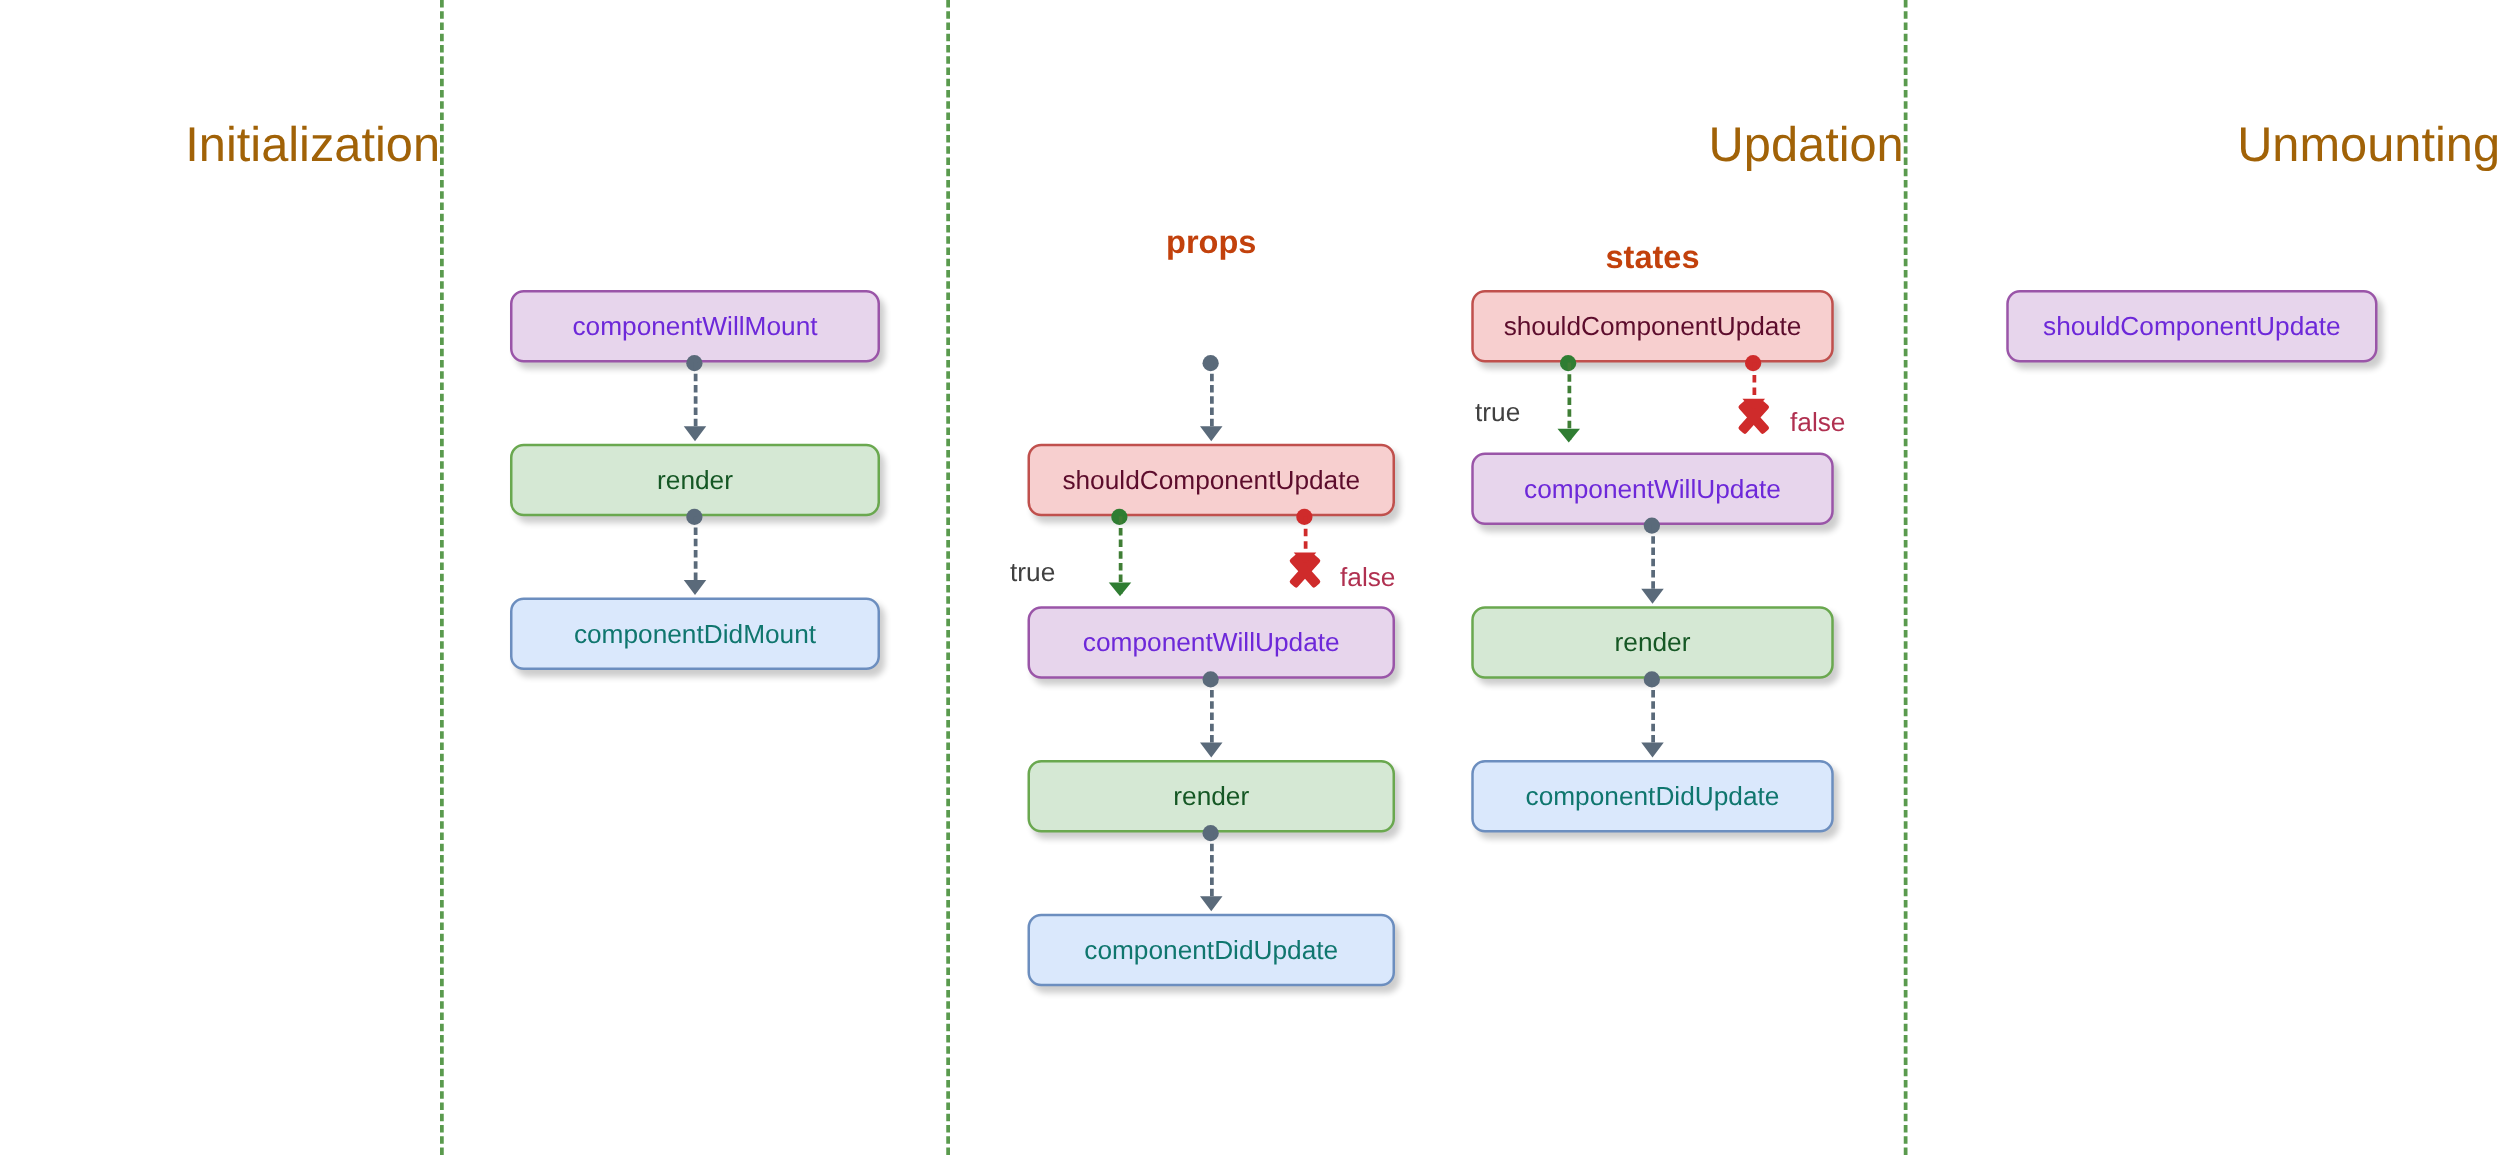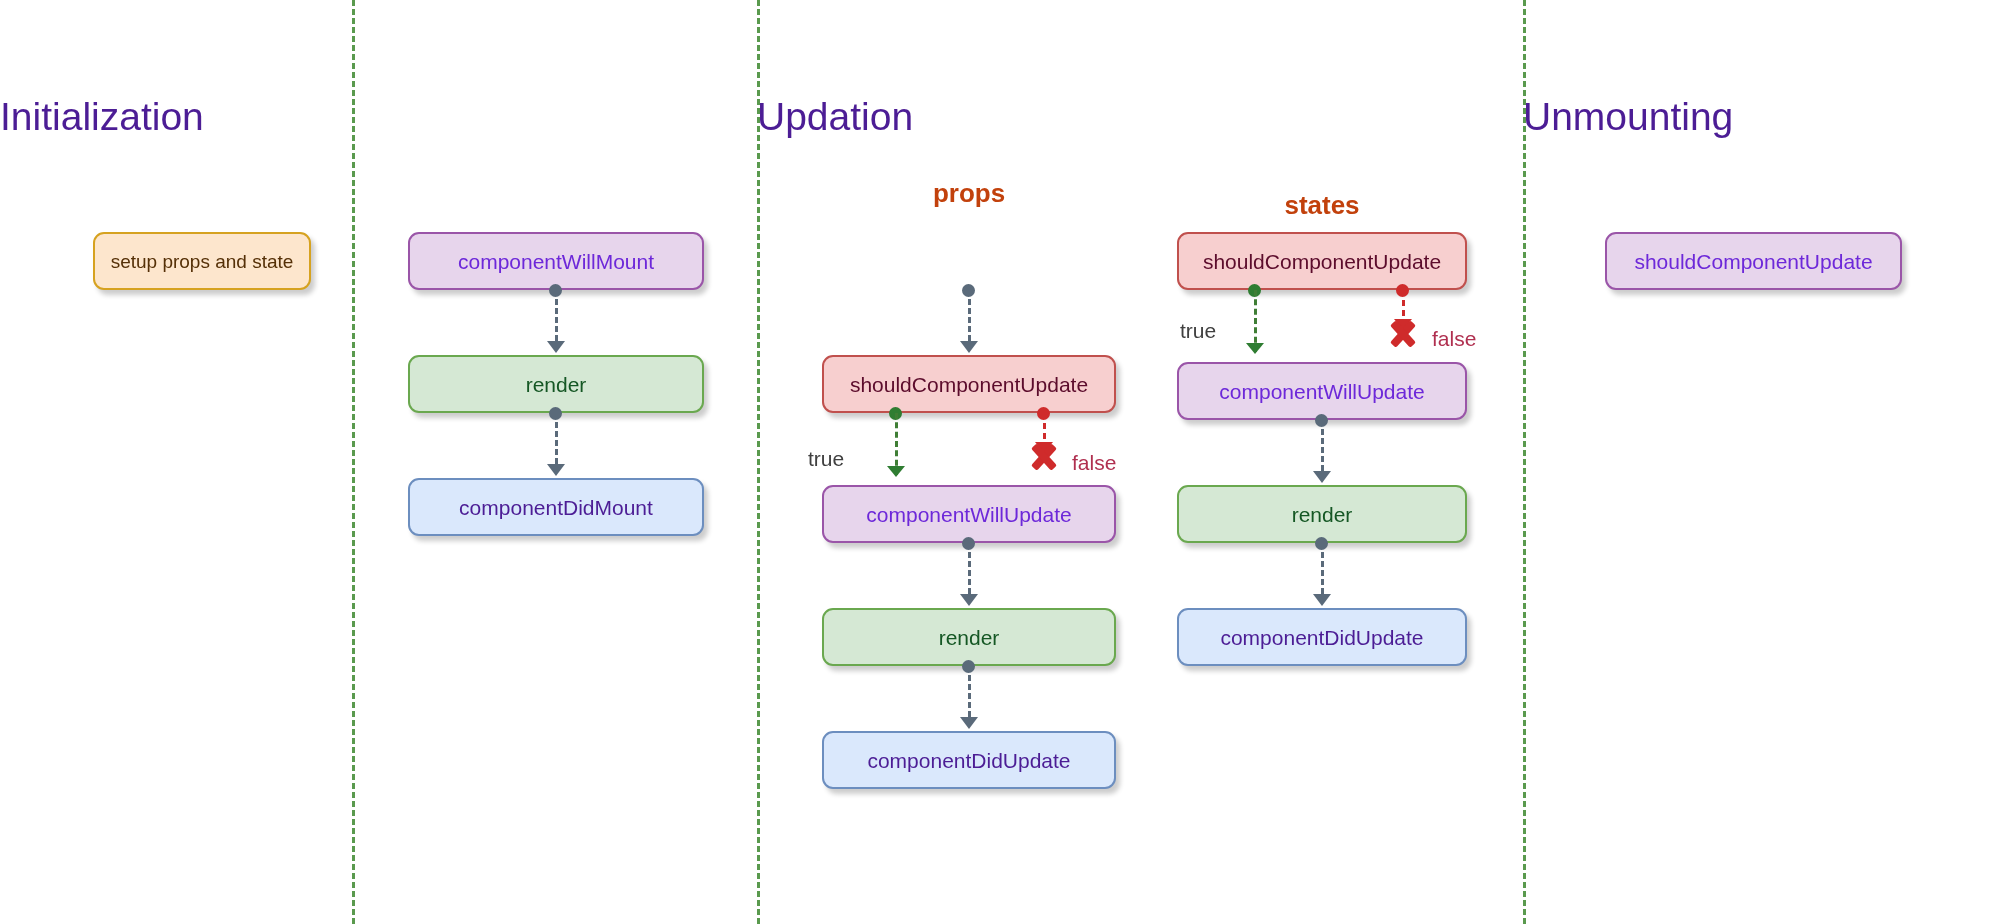--- a/index.html
+++ b/index.html
@@ -24,24 +24,24 @@
     position: absolute;
     top: 0;
     width: 0;
     height: 924px;
     border-left: 3px dashed #5a9a4e;
   }
 
   
   .section-title {
     position: absolute;
-    text-align: left;
+    text-align: right;
     font-size: 39px;
     font-weight: 400;
-    color: #4c1d95;
+    color: #a16207;
     line-height: 1;
     white-space: nowrap;
   }
   
   .sub-title {
     position: absolute;
     text-align: center;
     font-size: 26px;
     font-weight: 700;
     color: #c2410c;
@@ -62,21 +62,21 @@
     font-size: 21px;
     line-height: 1;
     text-align: center;
     box-shadow: 4px 5px 5px rgba(0,0,0,0.20);
     white-space: nowrap;
   }
   .node.small { font-size: 19px; }
 
   .node.purple { background:#e7d5ec; border-color:#9a55a8; color:#6d28d9; }
   .node.green  { background:#d5e8d4; border-color:#6aa84f; color:#155724; }
-  .node.blue   { background:#dae8fc; border-color:#6c8ebf; color:#4c1d95; }
+  .node.blue   { background:#dae8fc; border-color:#6c8ebf; color:#0f766e; }
   .node.orange { background:#fde6cd; border-color:#d6a220; color:#553007; }
   .node.red    { background:#f7cfcf; border-color:#c0504d; color:#5c0c2c; }
   .node.cyan   { background:#b1e6f7; border-color:#3a9aa8; color:#22506a; }
 
   
   .conn {
     position: absolute;
     width: 0;
     border-left-width: 3px;
     border-left-style: dashed;
@@ -142,21 +142,20 @@
   <div class="divider" style="left:757px;"></div>
   <div class="divider" style="left:1523px;"></div>
 
   <div class="section-title" style="left:0px;    top:97px; width:352px;">Initialization</div>
   <div class="section-title" style="left:757px;  top:97px; width:766px;">Updation</div>
   <div class="section-title" style="left:1523px; top:97px; width:477px;">Unmounting</div>
 
   <div class="sub-title" style="left:822px;  top:180px; width:294px;">props</div>
   <div class="sub-title" style="left:1177px; top:192px; width:290px;">states</div>
 
-  <div class="node orange small" style="left:93px; top:232px; width:218px; height:58px;">setup props and state</div>
 
   <div class="node purple" style="left:408px; top:232px; width:296px; height:58px;">componentWillMount</div>
   <div class="dot gray" style="left:549px; top:284px;"></div>
   <div class="conn gray" style="left:555px; top:290px; height:60px;"></div>
   <div class="arrow gray" style="left:547px; top:341px;"></div>
 
   <div class="node green" style="left:408px; top:355px; width:296px; height:58px;">render</div>
   <div class="dot gray" style="left:549px; top:407px;"></div>
   <div class="conn gray" style="left:555px; top:413px; height:60px;"></div>
   <div class="arrow gray" style="left:547px; top:464px;"></div>

